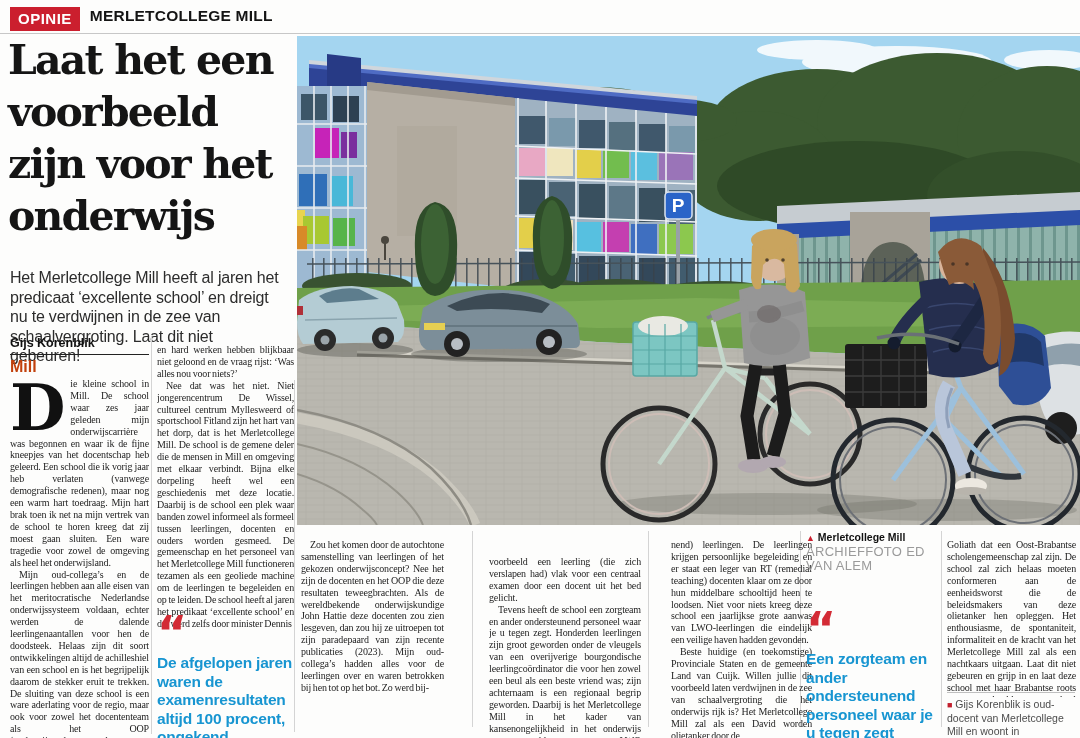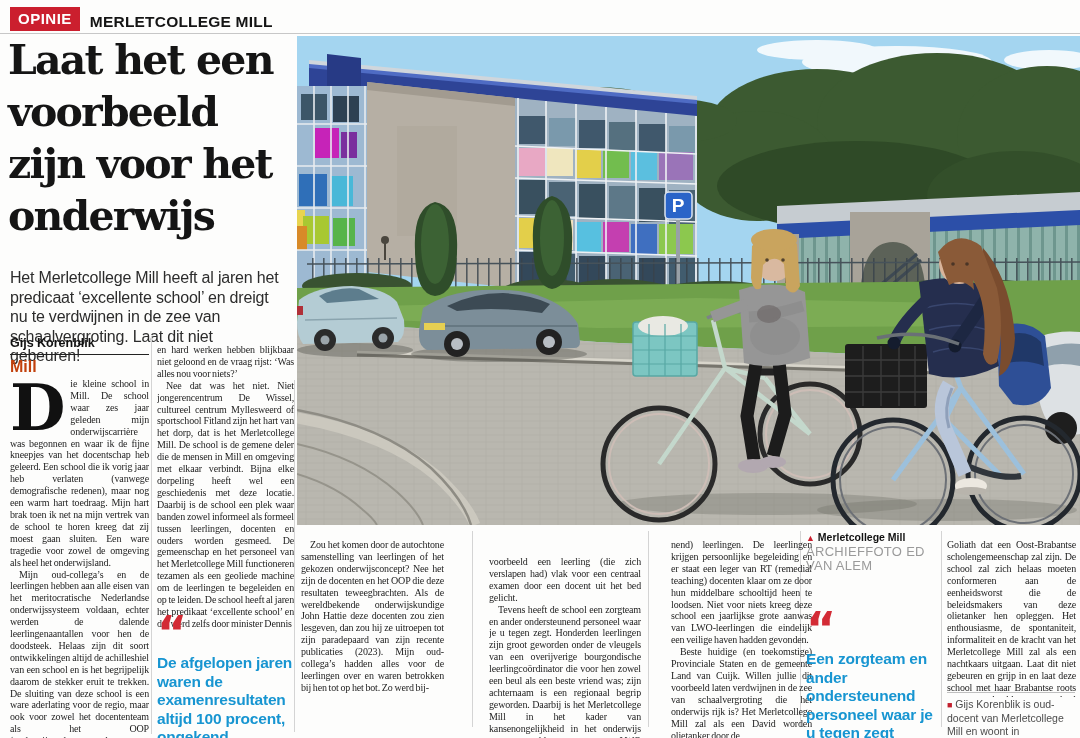--- a/index.html
+++ b/index.html
@@ -1,19 +1,19 @@
 <!DOCTYPE html>
 <html lang="nl"><head>
 <meta charset="utf-8">
 <style>
   html,body{margin:0;padding:0;background:#e9e9e9;}
   #page{position:relative;width:1080px;height:738px;background:#fdfdfc;overflow:hidden;
         font-family:"Liberation Sans",sans-serif;}
   
-  .kicker{position:absolute;left:10px;top:7px;display:flex;align-items:flex-end;gap:10px;}
+  .kicker{position:absolute;left:10px;top:7px;display:flex;align-items:flex-start;gap:10px;}
   .kicker-badge{background:#cb1f2e;color:#fff;font-weight:bold;font-size:15px;
         letter-spacing:.5px;padding:3px 8px 4px;font-family:"Liberation Sans",sans-serif;}
   .kicker-topic{font-weight:bold;font-size:15.5px;color:#141414;letter-spacing:.2px;}
   .header-rule{position:absolute;left:0;top:33px;width:1080px;height:1px;background:#c7c7c7;}
   
   .headline{position:absolute;left:8px;top:34px;width:286px;
         font-family:"DejaVu Serif","Liberation Serif",serif;font-weight:bold;
         font-size:41px;line-height:52px;letter-spacing:-1.8px;color:#151515;}
   .standfirst{position:absolute;left:10px;top:252px;width:274px;
         font-size:16px;line-height:19.5px;color:#2c2c2c;letter-spacing:-0.2px;}

